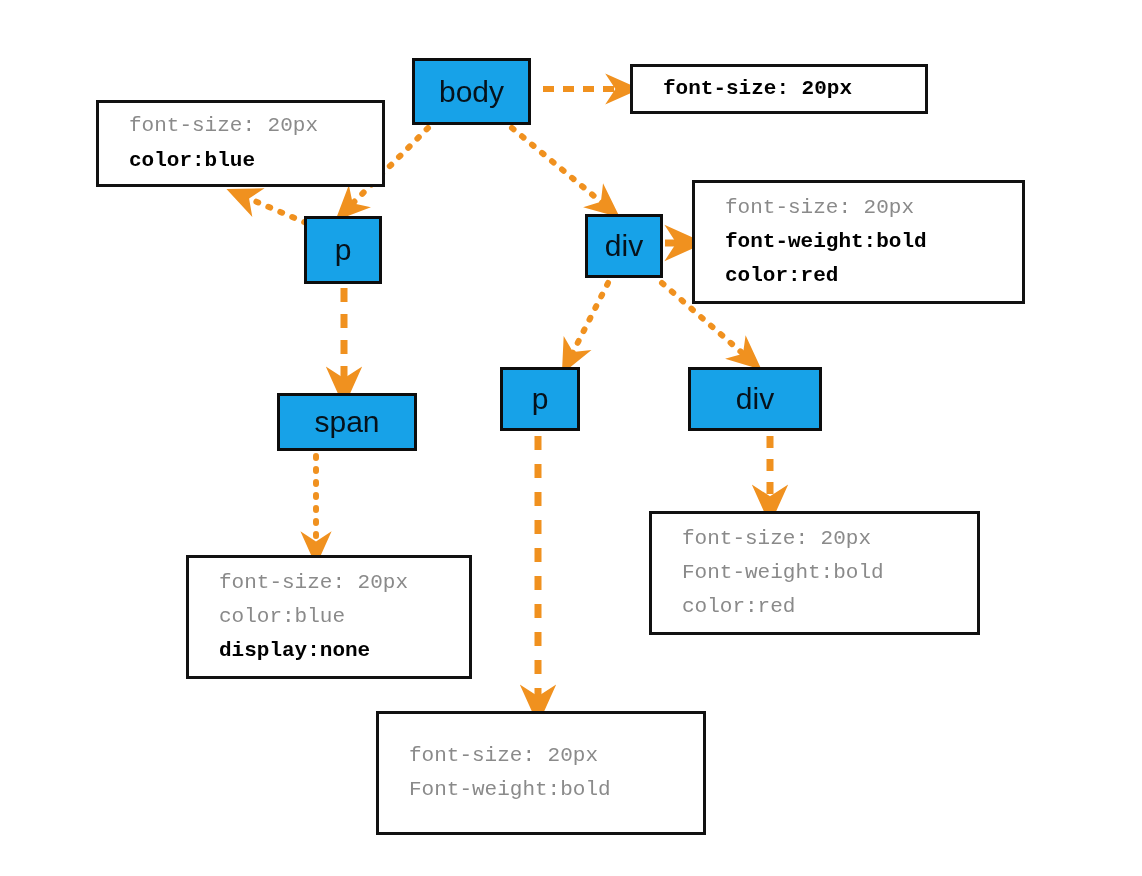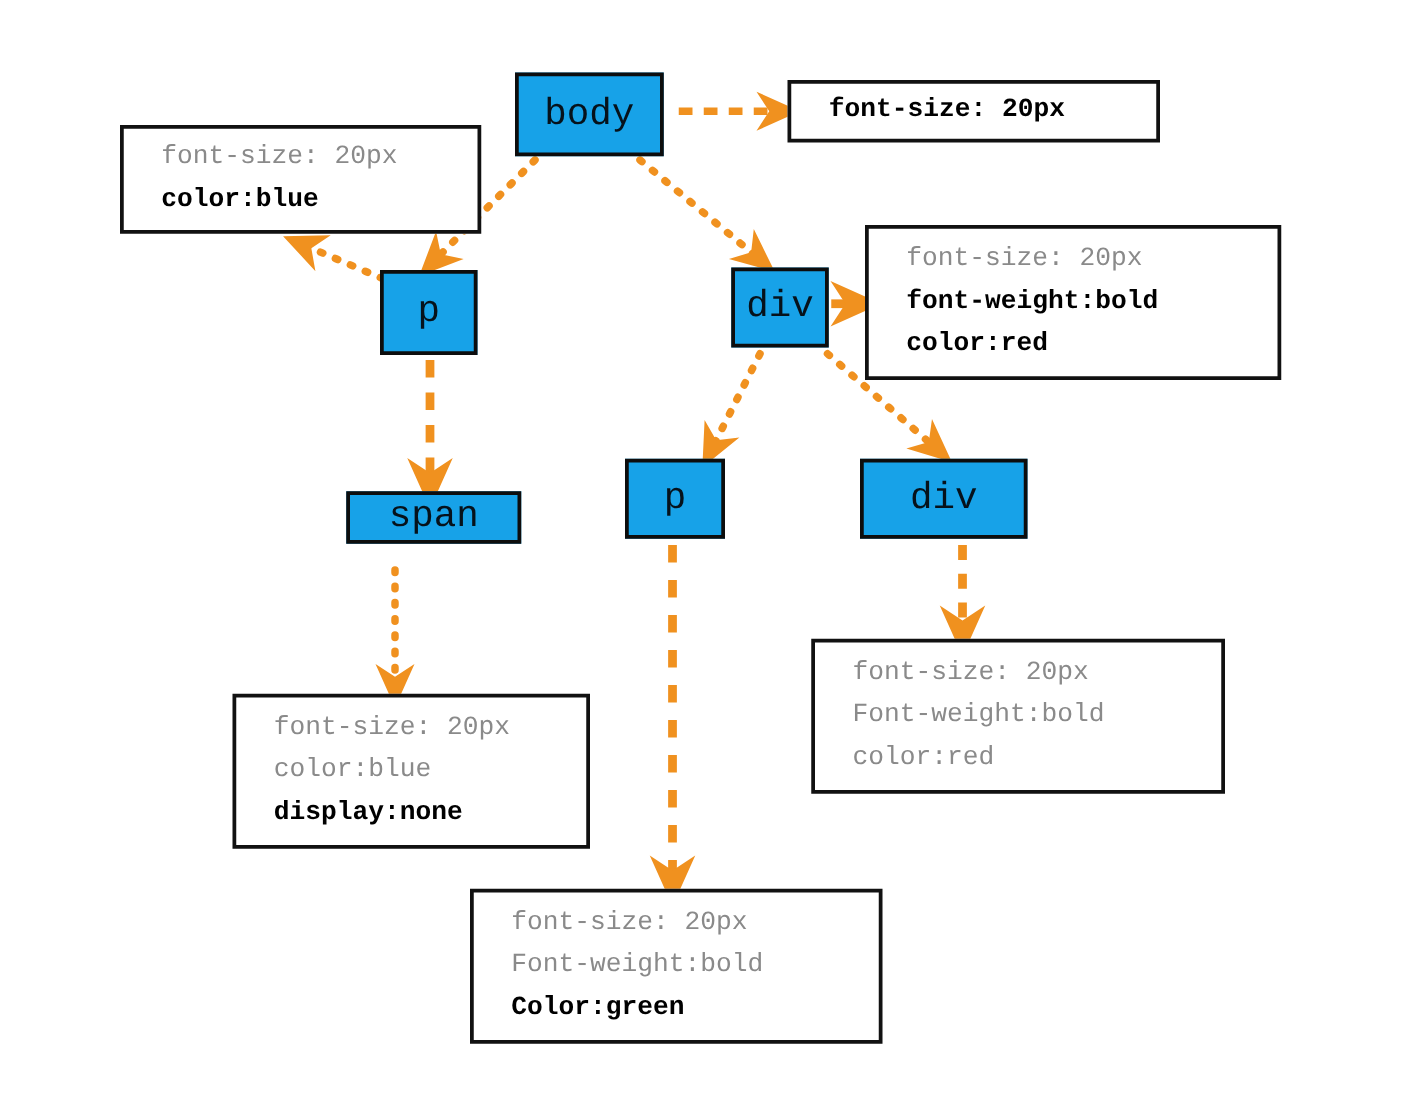--- a/index.html
+++ b/index.html
@@ -27,21 +27,21 @@
   
   .node {
     position: absolute;
     background: #17A2E8;
     border: 3px solid #0d0d0d;
     box-sizing: border-box;
     display: flex;
     align-items: center;
     justify-content: center;
     color: #000000;
-    font-family: Liberation Mono, monospace;
+    font-family: Liberation Sans, sans-serif;
     font-weight: 400;
     letter-spacing: 0px;
     line-height: 1;
   }
   .node-label {
     display: block;
     font-size: 30px;
     color: #06121b;
   }
 
@@ -132,21 +132,21 @@
   </div>
 
   <div class="node" style="left:304px; top:216px; width:78px; height:68px;">
     <span class="node-label">p</span>
   </div>
 
   <div class="node" style="left:585px; top:214px; width:78px; height:64px;">
     <span class="node-label">div</span>
   </div>
 
-  <div class="node" style="left:277px; top:393px; width:140px; height:42px;">
+  <div class="node" style="left:277px; top:393px; width:140px; height:58px;">
     <span class="node-label">span</span>
   </div>
 
   <div class="node" style="left:500px; top:367px; width:80px; height:64px;">
     <span class="node-label">p</span>
   </div>
 
   <div class="node" style="left:688px; top:367px; width:134px; height:64px;">
     <span class="node-label">div</span>
   </div>
@@ -168,21 +168,20 @@
 
   <div class="note" style="left:186px; top:555px; width:286px; height:124px;">
     <span class="ln inherited">font-size: 20px</span>
     <span class="ln inherited">color:blue</span>
     <span class="ln own">display:none</span>
   </div>
 
   <div class="note" style="left:376px; top:711px; width:330px; height:124px;">
     <span class="ln inherited">font-size: 20px</span>
     <span class="ln inherited">Font-weight:bold</span>
-    <span class="ln own">Color:green</span>
   </div>
 
   <div class="note" style="left:649px; top:511px; width:331px; height:124px;">
     <span class="ln inherited">font-size: 20px</span>
     <span class="ln inherited">Font-weight:bold</span>
     <span class="ln inherited">color:red</span>
   </div>
 
 </div>
 

